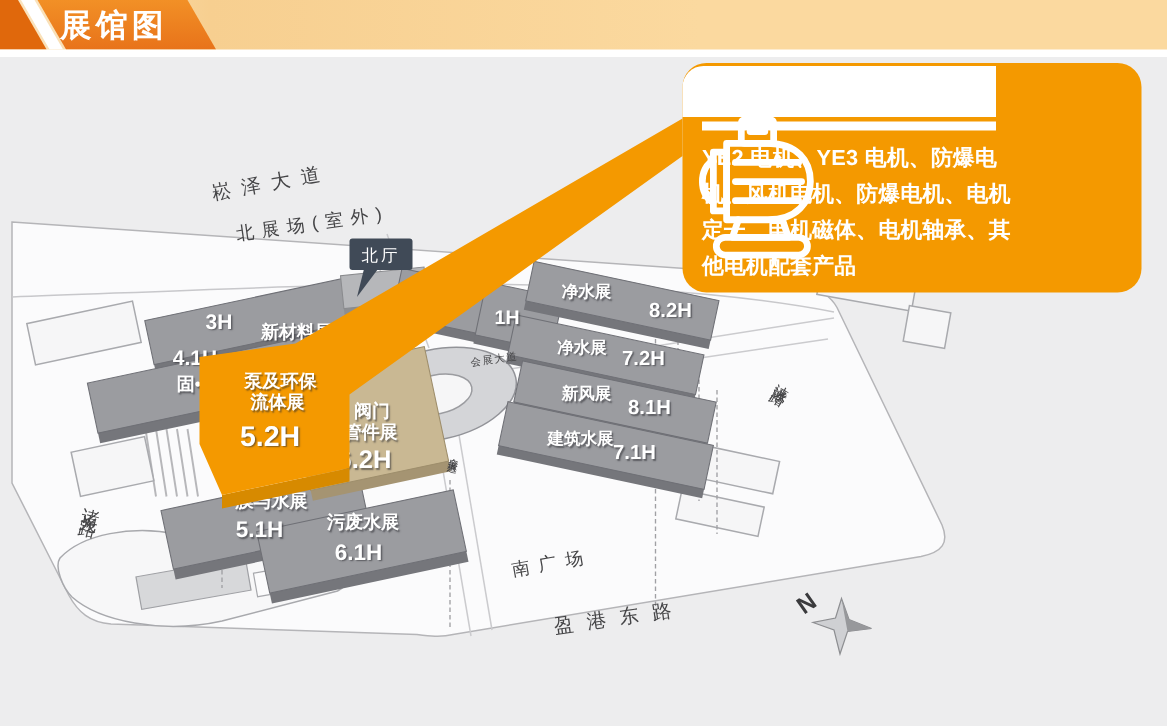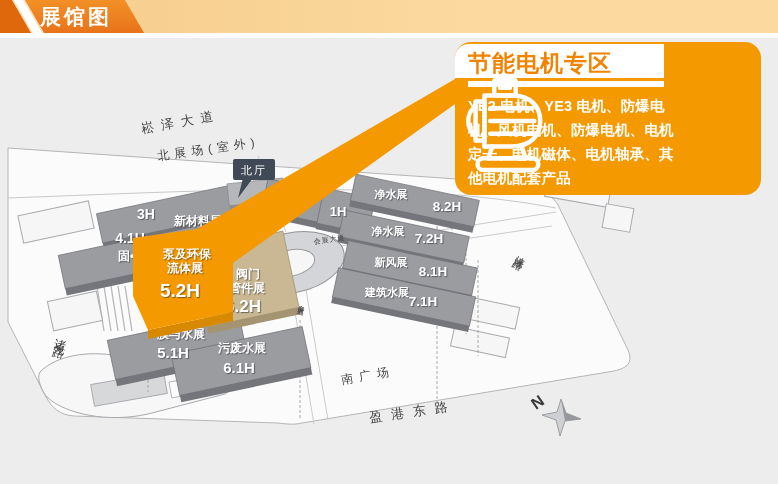--- a/index.html
+++ b/index.html
@@ -214,21 +214,20 @@
 
   <div class="band">
     <div class="wedge"></div>
     <div class="slash"></div>
     <div class="ribbon"></div>
     <div class="title">展馆图</div>
   </div>
 
   <div class="callout">
     <div class="plate"></div>
-    <div class="ctitle">节能电机专区</div>
     <div class="underline"></div>
     <div class="cbody">YE2 电机、YE3 电机、防爆电机、风机电机、防爆电机、电机定子、电机磁体、电机轴承、其他电机配套产品</div>
     <svg class="micon" width="98" height="108" viewBox="0 0 100 110">
       <g fill="none" stroke="#ffffff" stroke-width="4.6" stroke-linejoin="round" stroke-linecap="round">
         <rect x="40" y="12" width="22" height="16" rx="2"></rect>
         <line x1="46" y1="20" x2="56" y2="20"></line>
         <path d="M30,28 L58,28 C78,28 87,40 87,54 C87,68 78,80 58,80 L30,80 Z"></path>
         <line x1="36" y1="41" x2="79" y2="41"></line>
         <line x1="36" y1="54" x2="81" y2="54"></line>
         <line x1="36" y1="67" x2="79" y2="67"></line>

